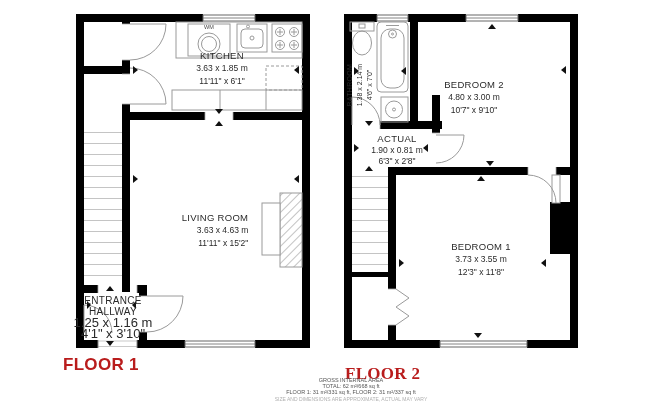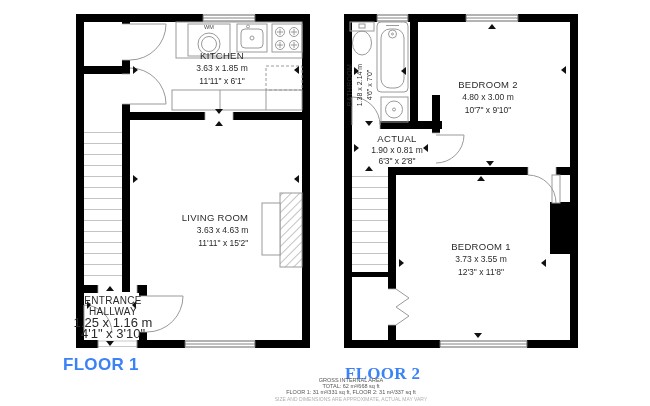--- a/index.html
+++ b/index.html
@@ -8,21 +8,21 @@
   svg{position:absolute;left:0;top:0;}
   .lbl{position:absolute;transform:translateX(-50%);text-align:center;color:#2a2a2a;white-space:nowrap;}
   .lbl .rname{font-size:9.5px;line-height:13px;letter-spacing:.3px;}
   .lbl .rdim{font-size:8.5px;line-height:13px;}
   .lbl.small .rname{font-size:10px;line-height:11px;}
   .lbl.small .rdim{font-size:13px;line-height:11px;}
   .lbl.landing .rname,.lbl.landing .rdim{line-height:11.5px;}
   .lbl.rot{transform:translate(-50%,-50%) rotate(-90deg);width:92px;}
   .lbl.rot .rname,.lbl.rot .rdim{font-size:7px;line-height:10px;}
   .wmtag{position:absolute;transform:translateX(-50%);font-size:5.5px;color:#444;}
-  .floorlbl{position:absolute;font-size:17px;font-weight:600;color:#3b82f6;letter-spacing:.3px;}
+  .floorlbl{position:absolute;font-size:17px;font-weight:600;color:#b91c1c;letter-spacing:.3px;}
   .footer{position:absolute;transform:translateX(-50%);text-align:center;color:#555;}
   .footer div{font-size:5.5px;line-height:6.2px;}
   .footer .muted{color:#b0b0b0;font-size:5px;}
 </style>
 </head>
 <body>
 
 <div class="canvas">
 
 <svg width="650" height="406" viewBox="0 0 650 406">
@@ -301,21 +301,21 @@
   <div class="rdim">1.25 x 1.16 m</div>
   <div class="rdim">4'1" x 3'10"</div>
 </div>
 
 <div class="lbl rot" style="left:360px;top:85px;">
   <div class="rname">BATHROOM</div>
   <div class="rdim">1.38 x 2.14 m</div>
   <div class="rdim">4'6" x 7'0"</div>
 </div>
 
-<div class="lbl" style="left:488px;top:78px;text-align:center;">
+<div class="lbl" style="left:474px;top:78px;text-align:center;">
   <div class="rname">BEDROOM 2</div>
   <div class="rdim">4.80 x 3.00 m</div>
   <div class="rdim">10'7" x 9'10"</div>
 </div>
 
 <div class="lbl landing" style="left:397px;top:133px;">
   <div class="rname">ACTUAL</div>
   <div class="rdim">1.90 x 0.81 m</div>
   <div class="rdim">6'3" x 2'8"</div>
 </div>

